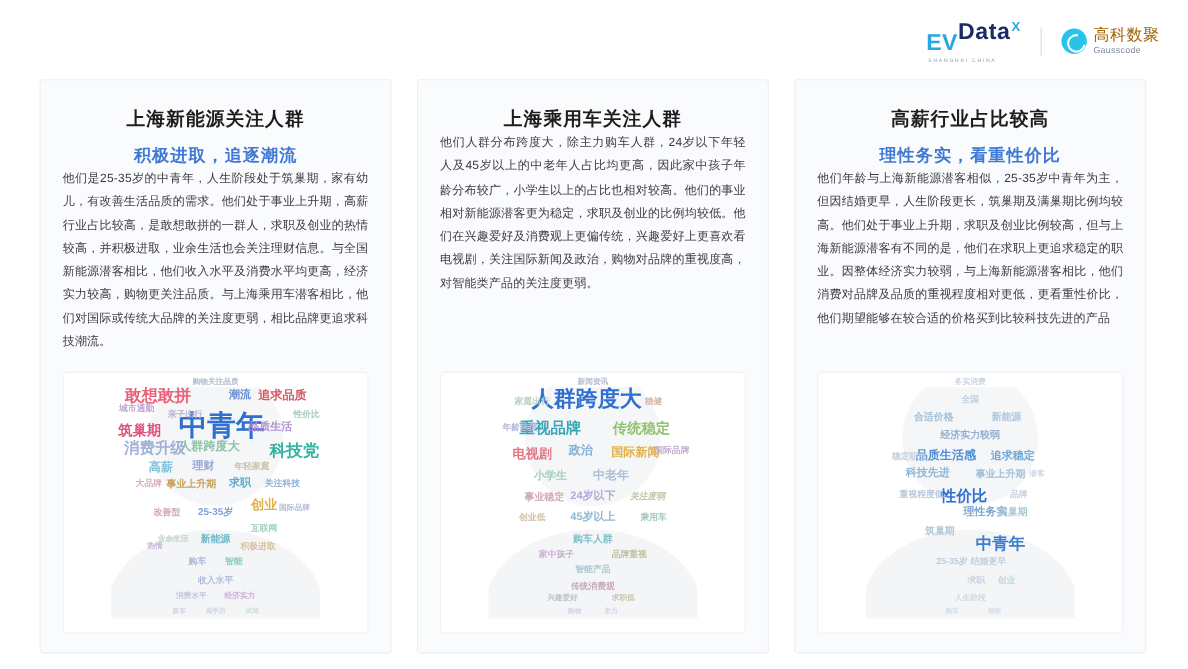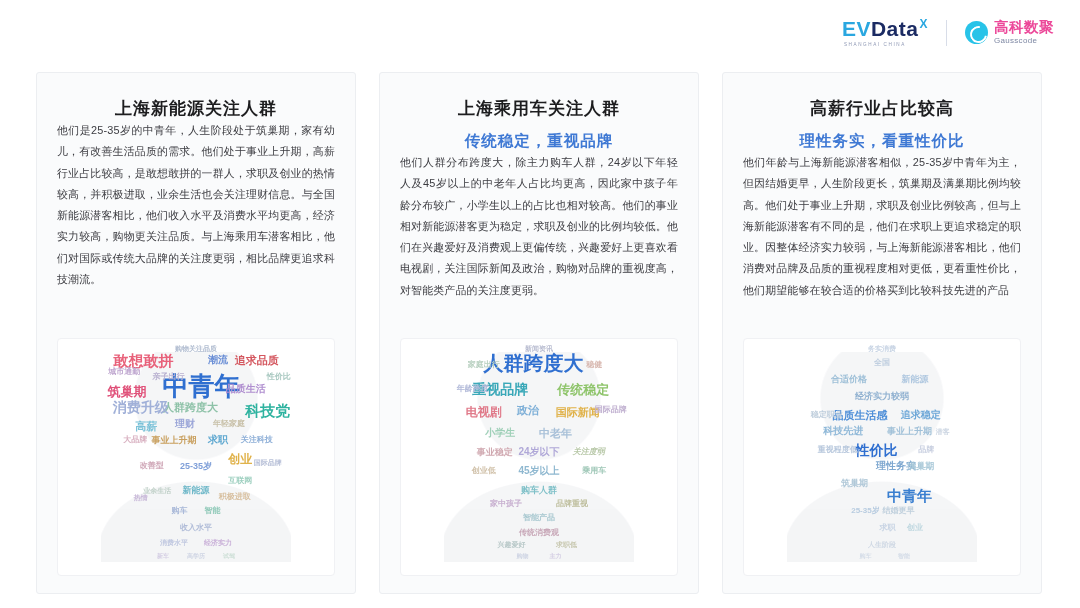--- a/index.html
+++ b/index.html
@@ -19,21 +19,21 @@
   .brand-bar {
     position: absolute;
     top: 18px; right: 26px;
     display: flex; align-items: center; gap: 18px;
   }
   .logo-evdata { display: flex; flex-direction: column; align-items: flex-start; }
   .logo-evdata .main {
     font-size: 21px; font-weight: bold; letter-spacing: .5px;
     color: #1b2b63; line-height: 1; display: flex; align-items: flex-start;
   }
-  .logo-evdata .main .ev { color: #2aa7e0; }
+  .logo-evdata .main .ev { color: #2aa7e0; margin-top: 10px; }
   .logo-evdata .main .data { color: #1b2b63; }
   .logo-evdata .main .x { color: #2aa7e0; font-size: 12px; margin-left: 1px; }
   .logo-evdata .sub {
     font-size: 4.6px; color: #8e98b4; letter-spacing: 1.6px;
     margin-top: 3px; margin-left: 2px;
   }
   .logo-sep { width: 1px; height: 26px; background: #d8dde8; }
   .logo-gauss { display: flex; align-items: center; gap: 6px; }
   .gauss-mark {
     width: 23px; height: 23px; border-radius: 50%;
@@ -42,21 +42,21 @@
     flex: none;
   }
   .gauss-mark::before {
     content: ""; position: absolute; left: 5px; top: 5px;
     width: 13px; height: 13px; border-radius: 50%;
     border: 2.4px solid #ffffff;
     border-right-color: transparent;
     transform: rotate(-35deg);
   }
   .gauss-text { display: flex; flex-direction: column; line-height: 1; }
-  .gauss-text .cn { font-size: 14.5px; font-weight: bold; color: #ec4899; letter-spacing: .5px; }
+  .gauss-text .cn { font-size: 14.5px; font-weight: normal; color: #a16207; letter-spacing: .5px; }
   .gauss-text .en { font-size: 8px; color: #7d87a3; letter-spacing: .3px; margin-top: 3px; }
 
   
   .cards {
     position: absolute;
     left: 36px; top: 72px;
     width: 1008px;
     display: flex; gap: 23px;
   }
   .card {
@@ -144,20 +144,21 @@
         <span class="cn">高科数聚</span>
         <span class="en">Gausscode</span>
       </div>
     </div>
   </div>
 
   <div class="cards">
 
     <div class="card">
       <div class="card-title">上海新能源关注人群</div>
+      <div class="card-subtitle">积极进取，追逐潮流</div>
       <div class="card-body">他们是25-35岁的中青年，人生阶段处于筑巢期，家有幼儿，有改善生活品质的需求。他们处于事业上升期，高薪行业占比较高，是敢想敢拼的一群人，求职及创业的热情较高，并积极进取，业余生活也会关注理财信息。与全国新能源潜客相比，他们收入水平及消费水平均更高，经济实力较高，购物更关注品质。与上海乘用车潜客相比，他们对国际或传统大品牌的关注度更弱，相比品牌更追求科技潮流。</div>
       <div class="cloud-wrap">
         <div class="silhouette"></div>
         <div class="cloud" id="cloud0">
             <span class="w" style="left: 52%; top: 20%; font-size: 26px; color: rgb(47, 111, 208); opacity: 1;">中青年</span>
             <span class="w" style="left: 31%; top: 9%; font-size: 15px; color: rgb(232, 97, 122); opacity: 1;">敢想敢拼</span>
             <span class="w" style="left: 25%; top: 22%; font-size: 13px; color: rgb(224, 82, 122); opacity: 1;">筑巢期</span>
             <span class="w" style="left: 76%; top: 30%; font-size: 15px; color: rgb(47, 179, 160); opacity: 1;">科技党</span>
             <span class="w" style="left: 72%; top: 9%; font-size: 11px; color: rgb(212, 87, 95); opacity: 1;">追求品质</span>
             <span class="w" style="left: 58%; top: 9%; font-size: 10px; color: rgb(107, 143, 214); opacity: 1;">潮流</span>
@@ -191,21 +192,20 @@
             <span class="w" style="left: 30%; top: 67%; font-size: 7px; color: rgb(200, 184, 216); opacity: 1;">热情</span>
             <span class="w" style="left: 50%; top: 92%; font-size: 6px; color: rgb(207, 213, 228); opacity: 1;">高学历</span>
             <span class="w" style="left: 38%; top: 92%; font-size: 6px; color: rgb(213, 207, 228); opacity: 1;">新车</span>
             <span class="w" style="left: 62%; top: 92%; font-size: 6px; color: rgb(207, 224, 216); opacity: 1;">试驾</span>
           </div>
       </div>
     </div>
 
     <div class="card">
       <div class="card-title">上海乘用车关注人群</div>
-      <div class="card-subtitle">传统稳定，重视品牌</div>
       <div class="card-body">他们人群分布跨度大，除主力购车人群，24岁以下年轻人及45岁以上的中老年人占比均更高，因此家中孩子年龄分布较广，小学生以上的占比也相对较高。他们的事业相对新能源潜客更为稳定，求职及创业的比例均较低。他们在兴趣爱好及消费观上更偏传统，兴趣爱好上更喜欢看电视剧，关注国际新闻及政治，购物对品牌的重视度高，对智能类产品的关注度更弱。</div>
       <div class="cloud-wrap">
         <div class="silhouette"></div>
         <div class="cloud" id="cloud1">
             <span class="w" style="left: 48%; top: 10%; font-size: 20px; color: rgb(47, 111, 208); opacity: 1;">人群跨度大</span>
             <span class="w" style="left: 36%; top: 21%; font-size: 14px; color: rgb(58, 168, 184); opacity: 1;">重视品牌</span>
             <span class="w" style="left: 66%; top: 21%; font-size: 13px; color: rgb(142, 196, 106); opacity: 1;">传统稳定</span>
             <span class="w" style="left: 30%; top: 31%; font-size: 12px; color: rgb(224, 122, 138); opacity: 1;">电视剧</span>
             <span class="w" style="left: 64%; top: 31%; font-size: 11px; color: rgb(224, 178, 74); opacity: 1;">国际新闻</span>
             <span class="w" style="left: 46%; top: 30%; font-size: 11px; color: rgb(127, 176, 216); opacity: 1;">政治</span>

